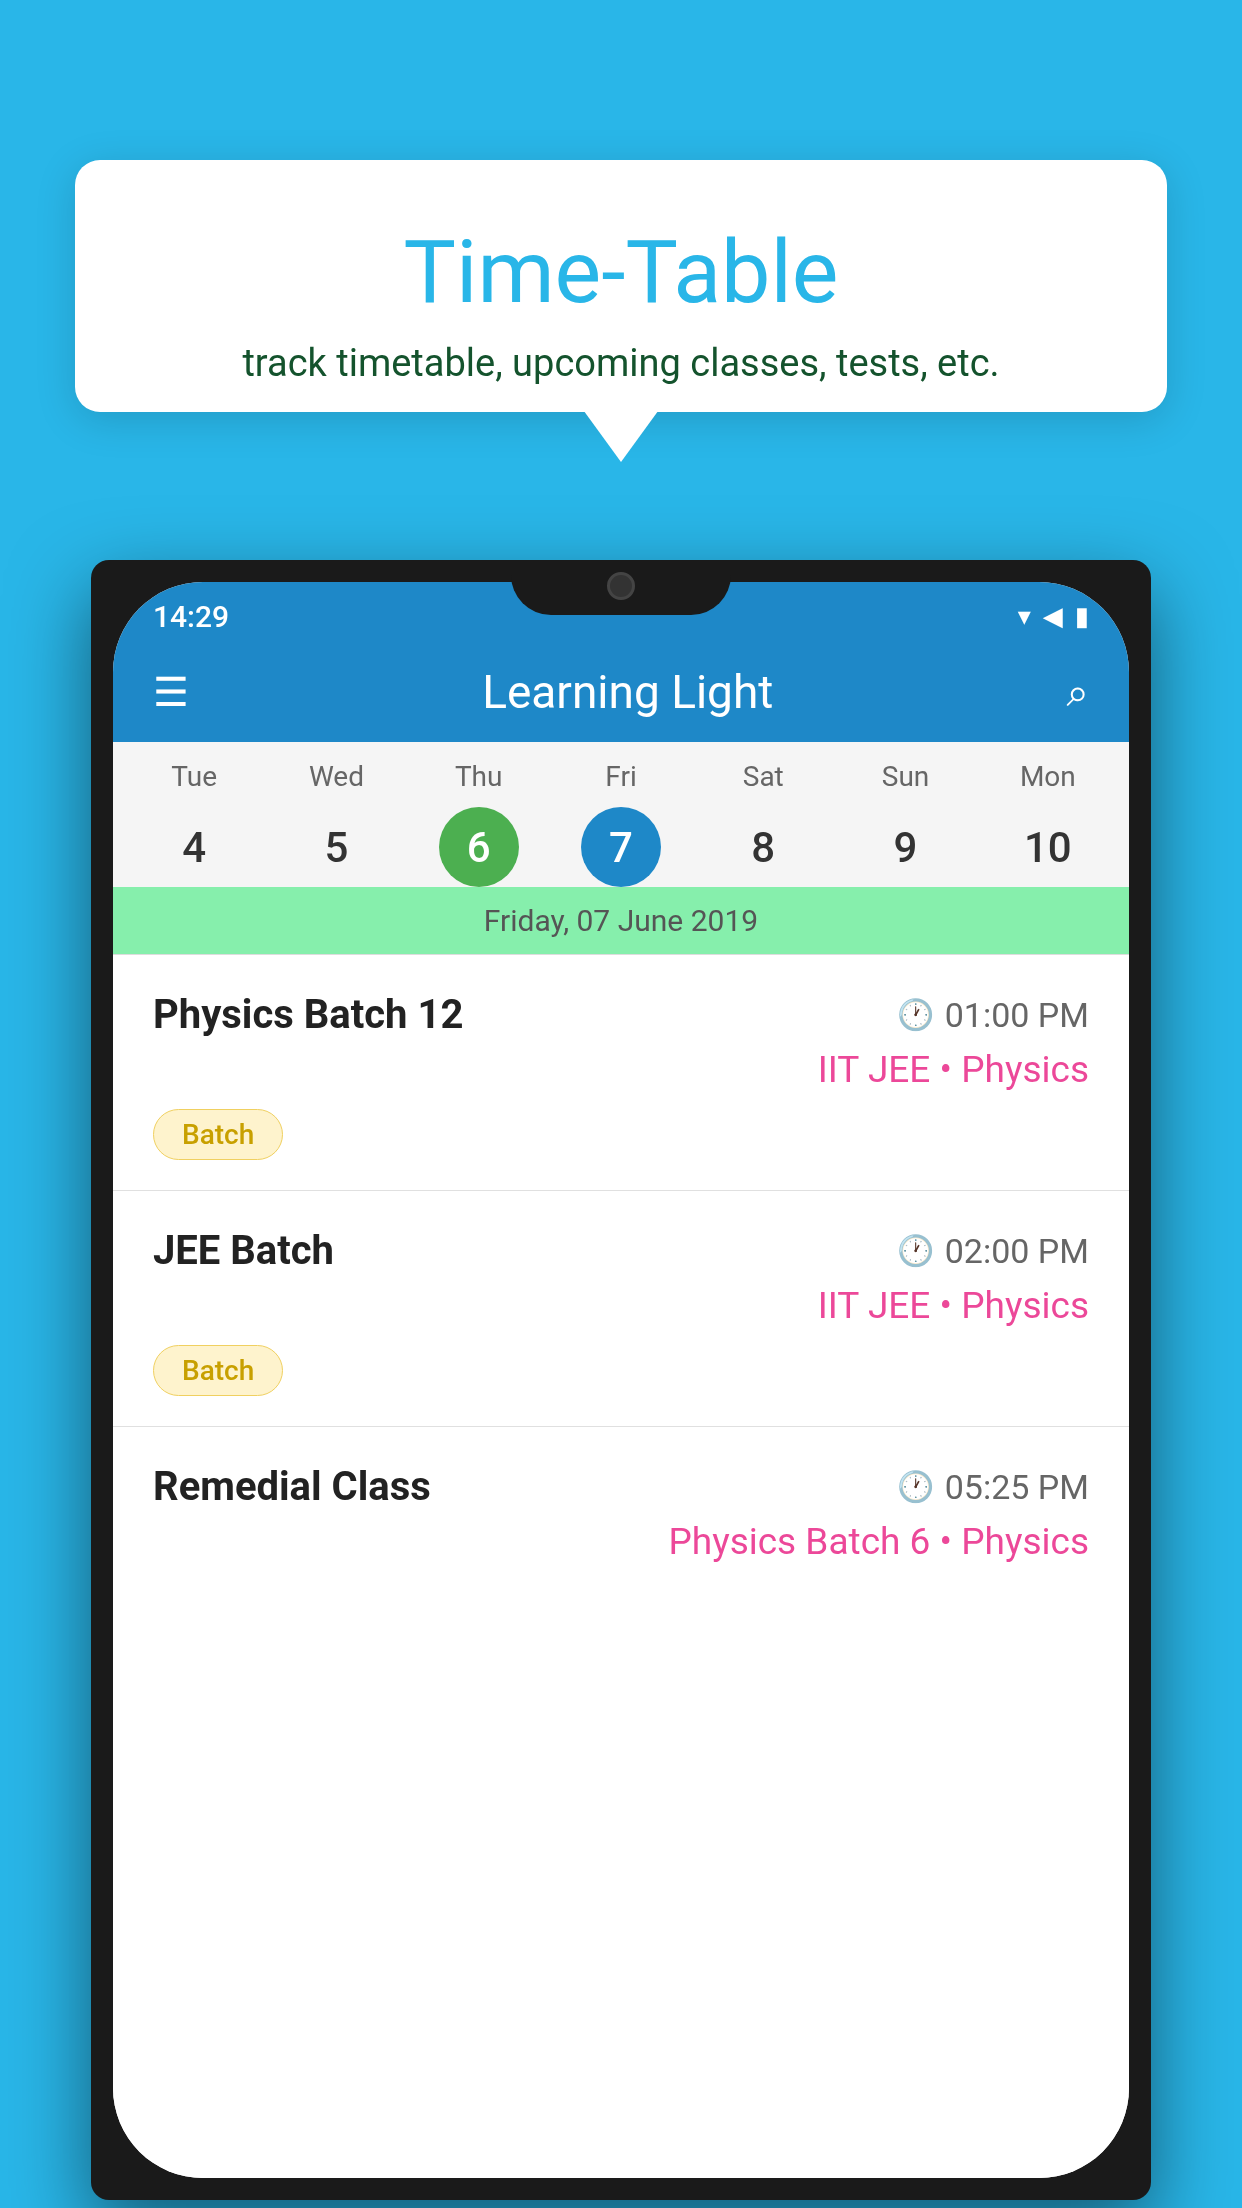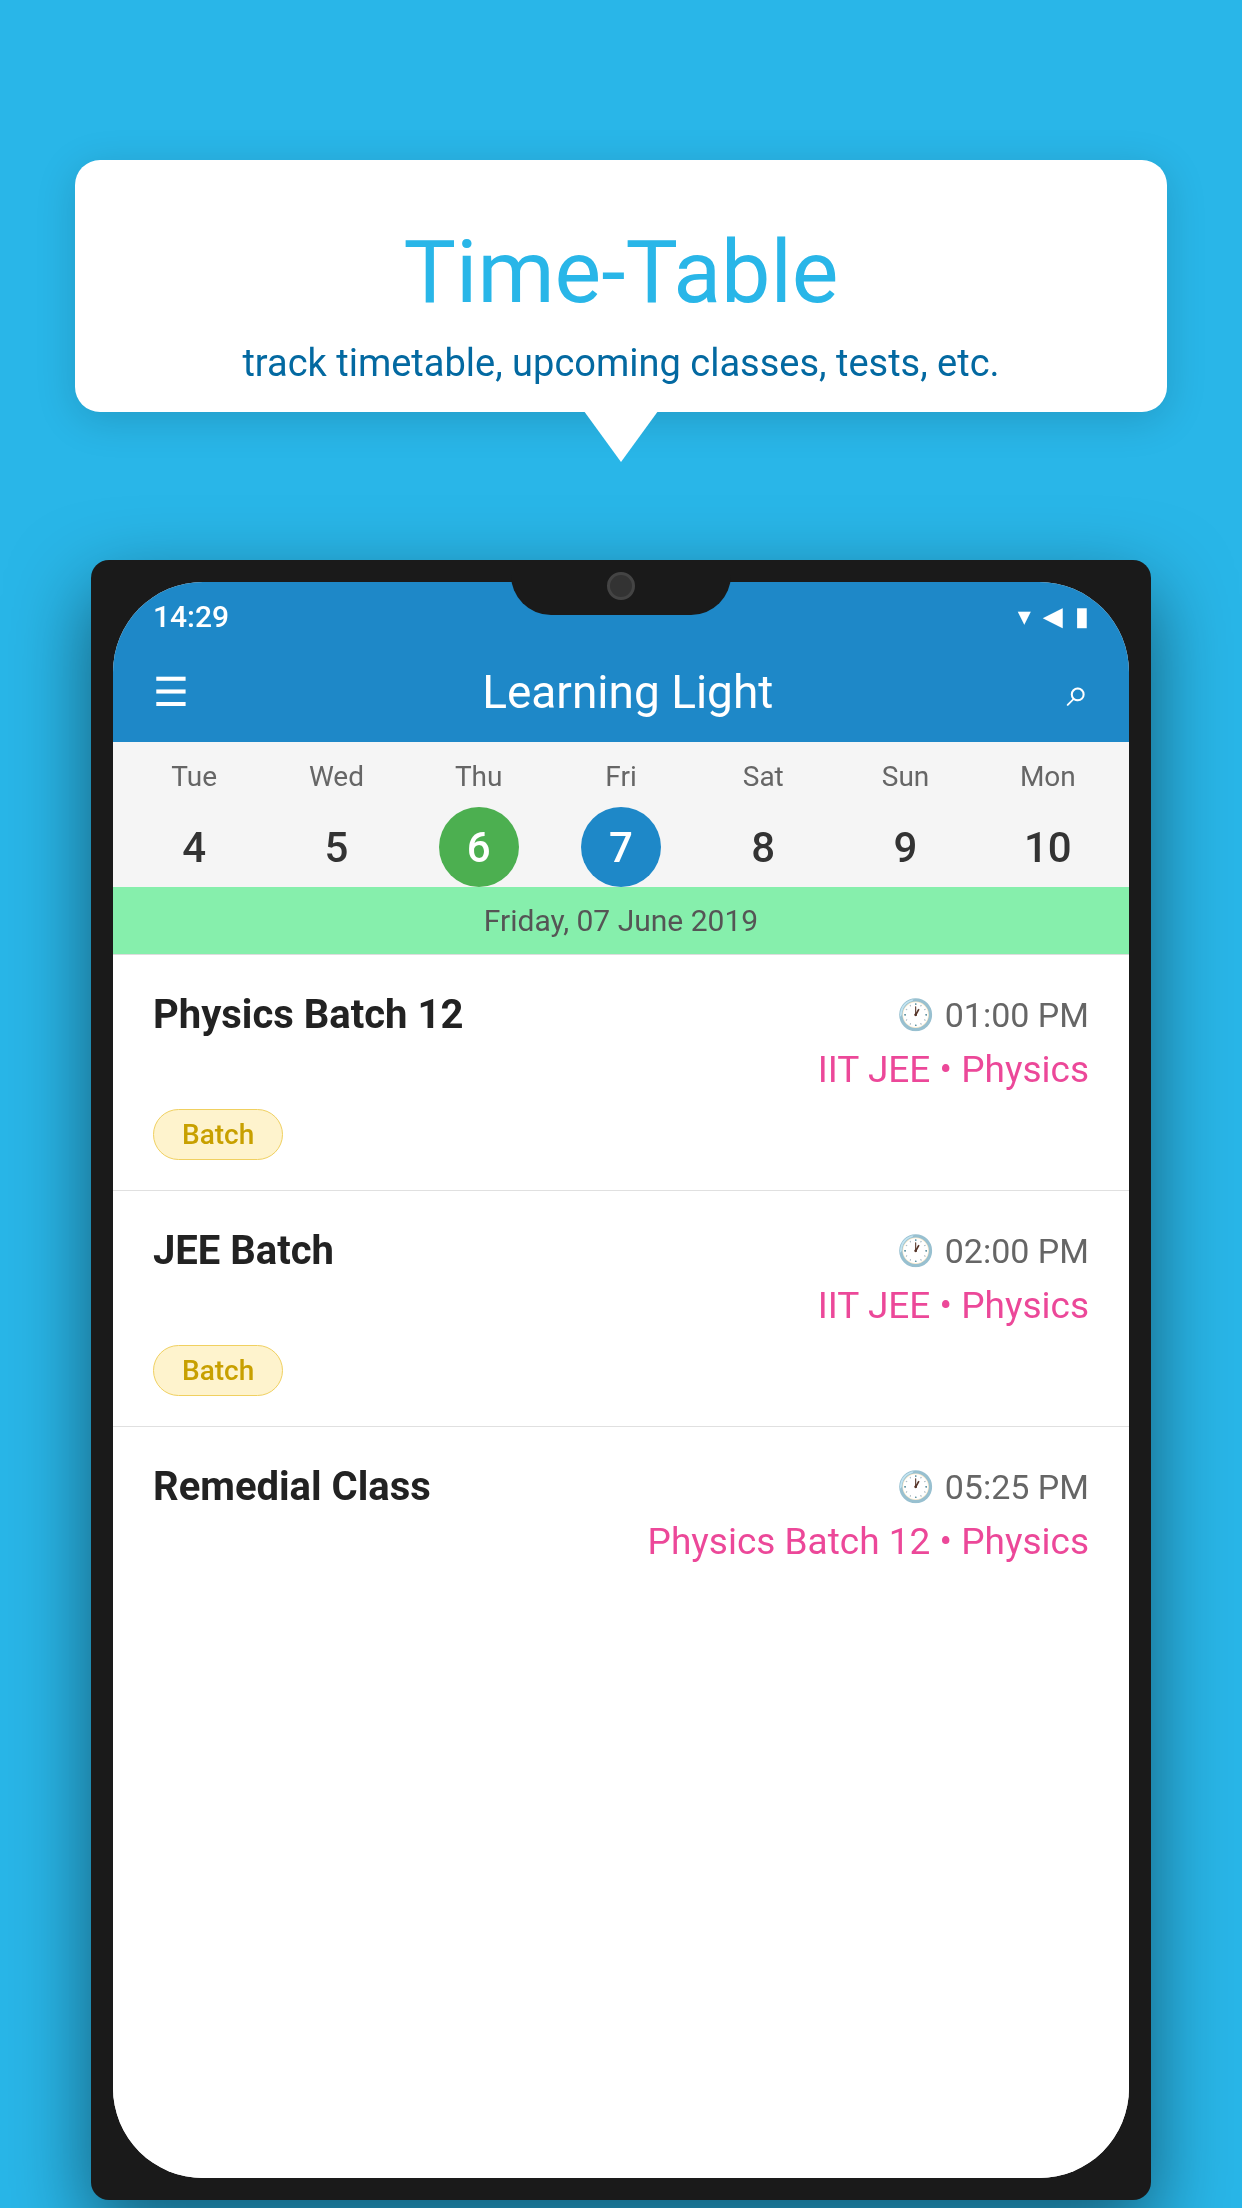--- a/index.html
+++ b/index.html
@@ -43,21 +43,21 @@
       text-align: center;
       font-size: 88px;
       font-weight: 400;
       color: #29b6e8;
       margin-bottom: 18px;
     }
 
     .bubble-subtitle {
       text-align: center;
       font-size: 38px;
-      color: #0369a1;
+      color: #14532d;
       font-weight: 400;
     }
 
     
     .phone-container {
       position: absolute;
       top: 560px;
       left: 50%;
       transform: translateX(-50%);
       width: 1060px;
@@ -389,21 +389,21 @@
           </div>
 
           <div class="schedule-item-partial">
             <div class="schedule-item-header">
               <span class="item-title">Remedial Class</span>
               <span class="item-time">
                 <span class="clock-icon">🕐</span>
                 05:25 PM
               </span>
             </div>
-            <div class="item-subtitle">Physics Batch 12 • Physics</div>
+            <div class="item-subtitle">Physics Batch 6 • Physics</div>
           </div>
 
         </div>
 
       </div>
     </div>
   </div>
 </div>
 
 </body></html>

